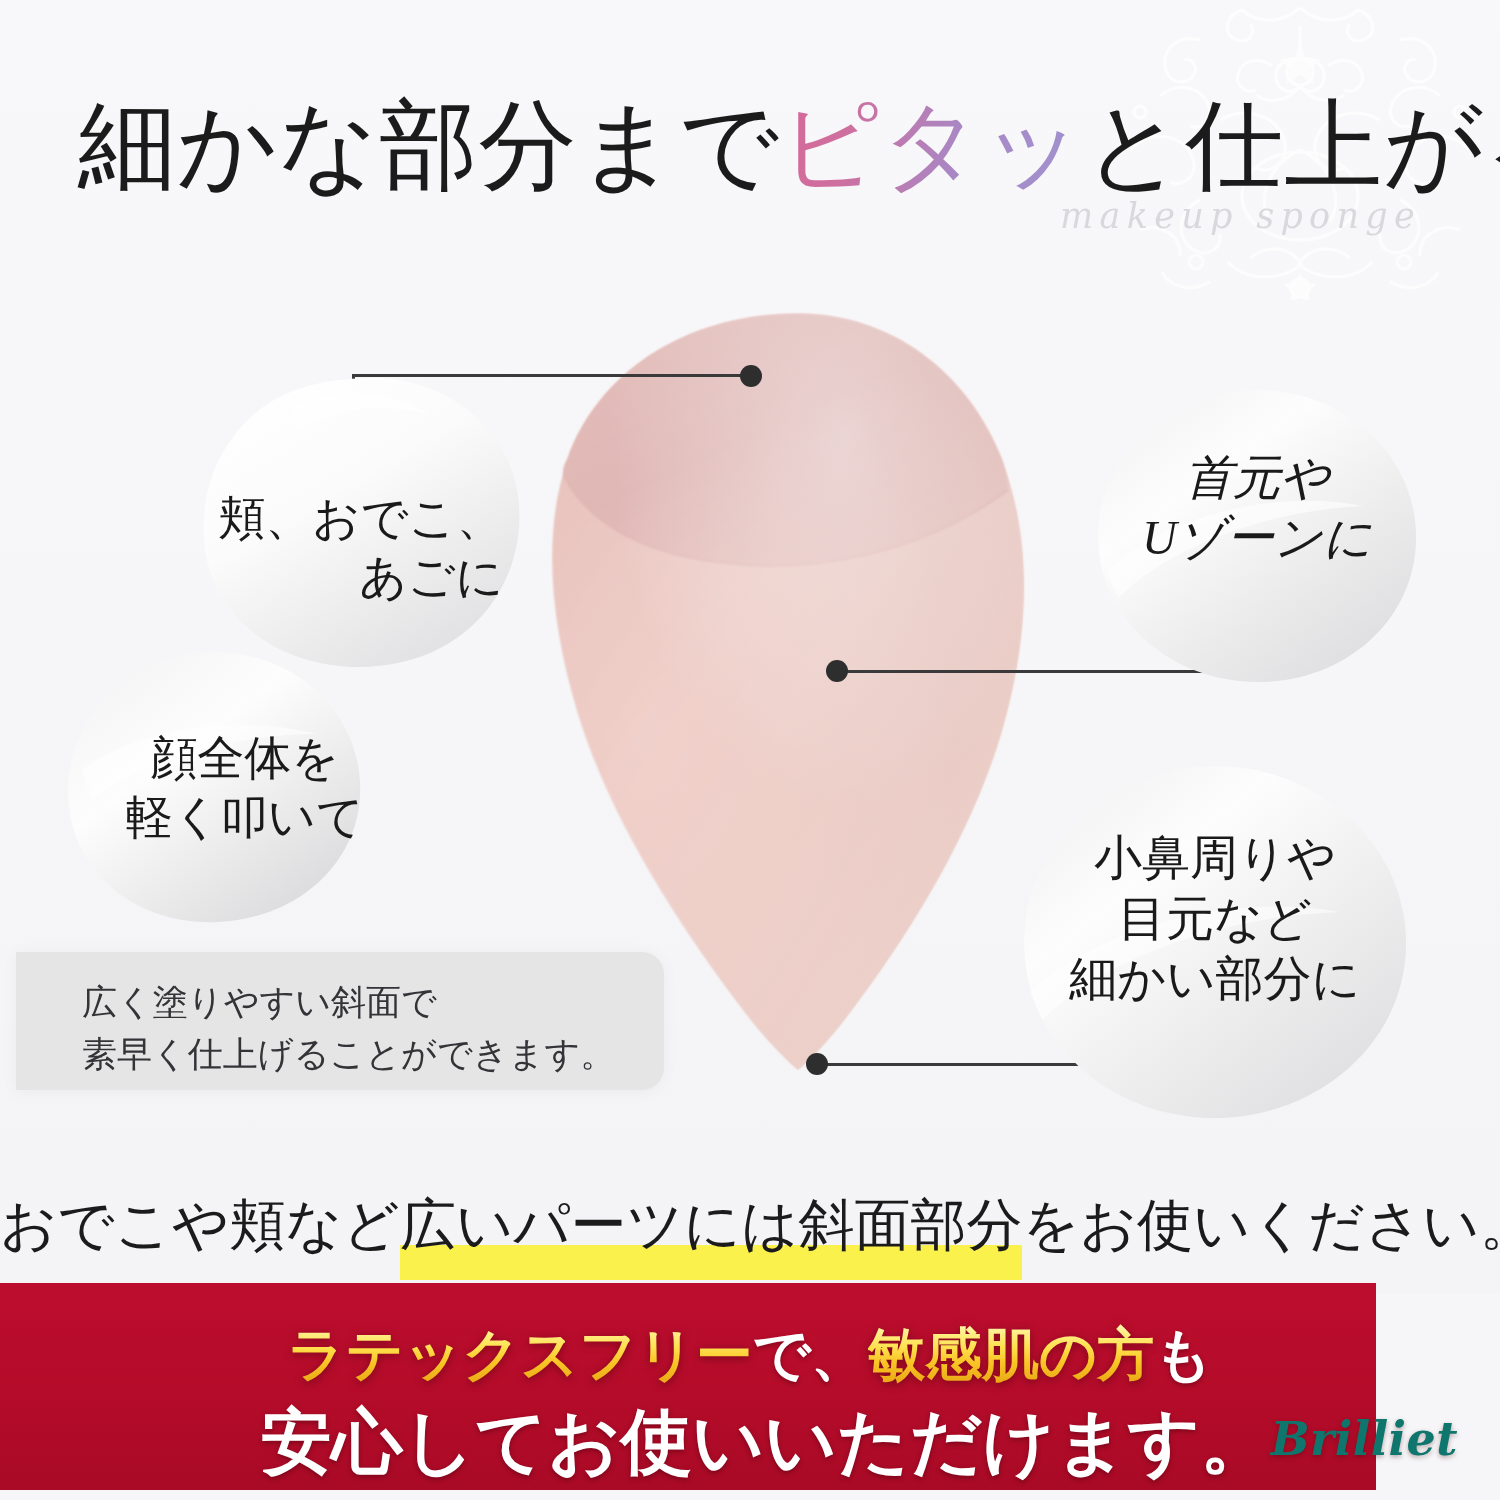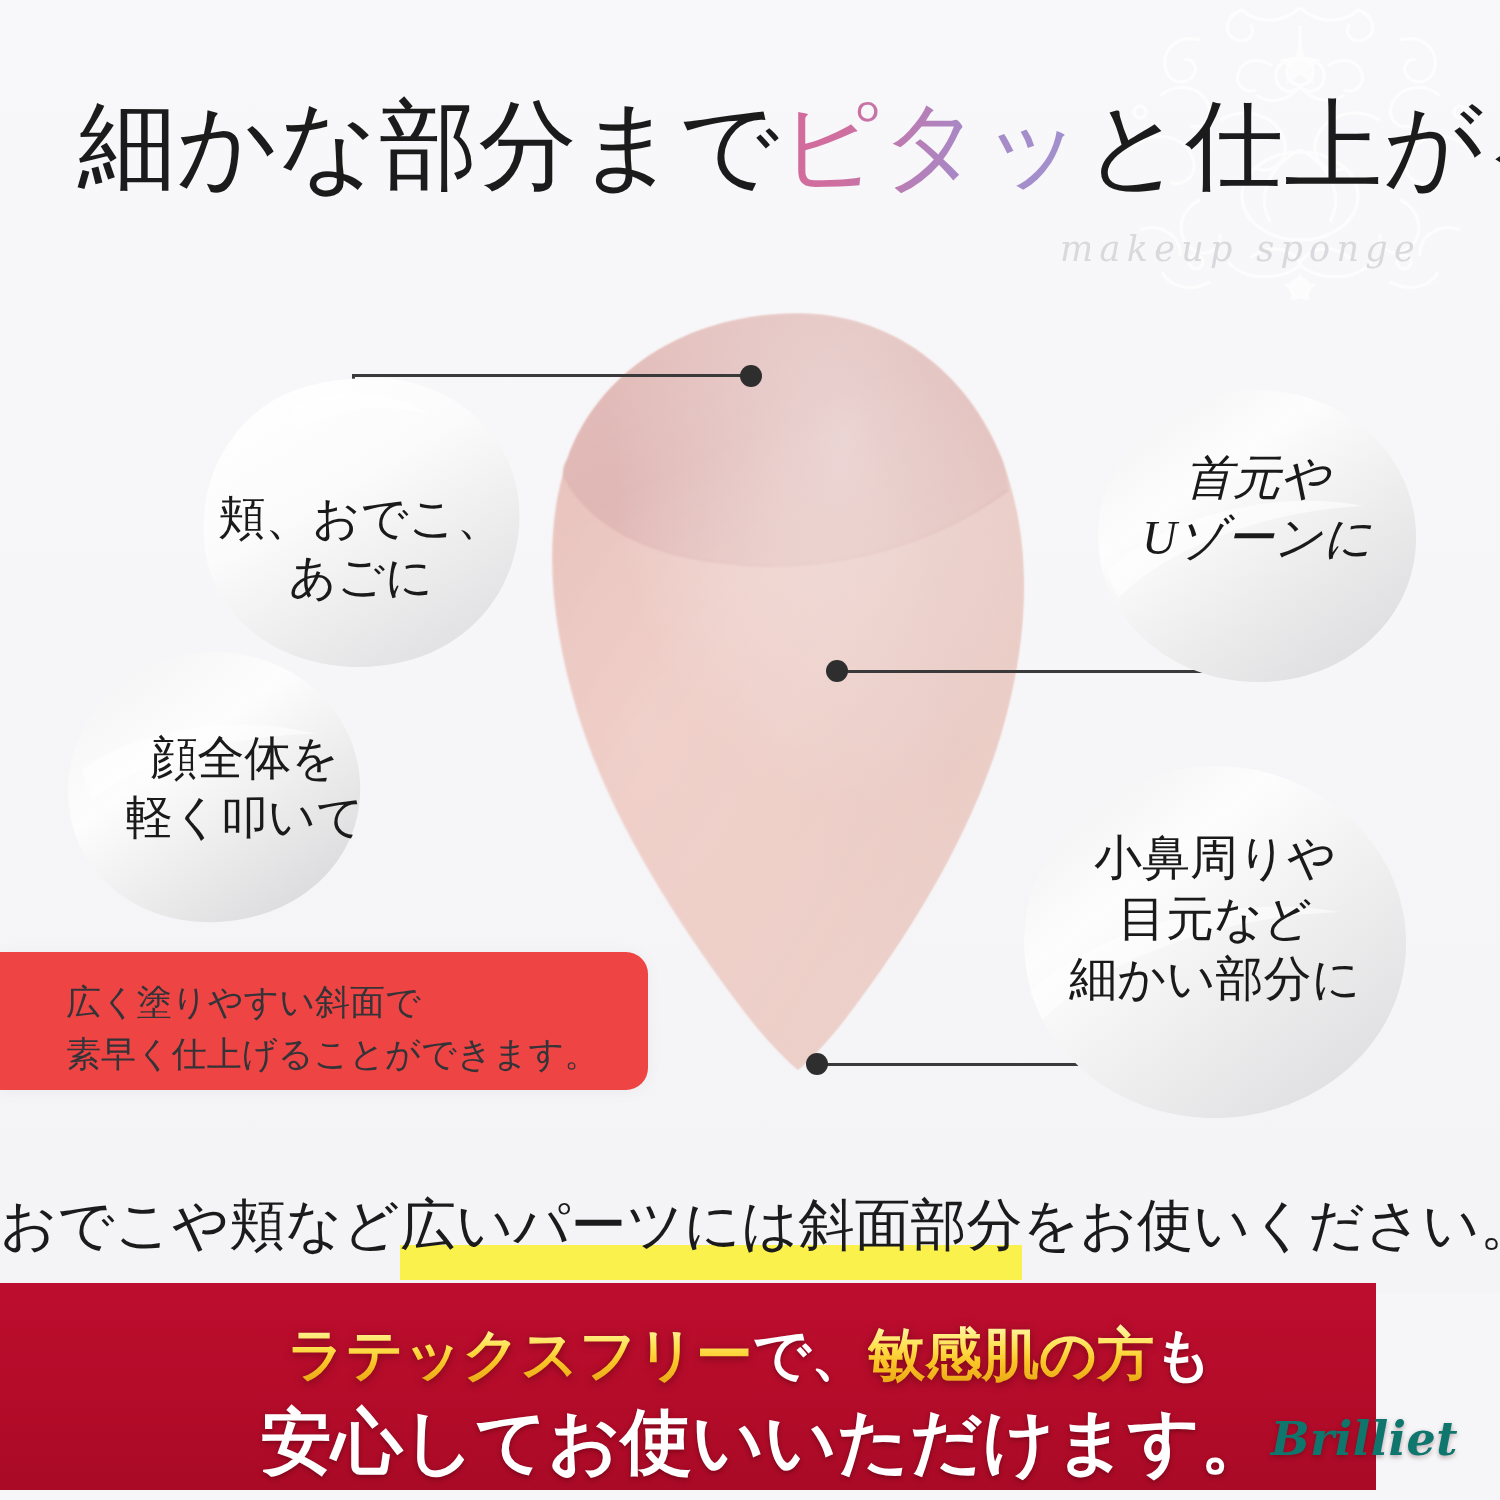--- a/index.html
+++ b/index.html
@@ -34,21 +34,21 @@
     color:#1b1b1b; white-space:nowrap;
   }
   #headline .grad {
     background:linear-gradient(100deg,#d4699b 0%,#cf6f9f 22%,#a987c4 58%,#9f93d0 100%);
     -webkit-background-clip:text; background-clip:text; color:transparent;
   }
   #sub-script {
     position:absolute; left:1060px; top:196px;
     font-family:"DejaVu Serif", serif;
     font-style:italic; font-size:35px; letter-spacing:.18em;
-    color:#d9d9dd; white-space:nowrap;margin-top:33px;
+    color:#d9d9dd; white-space:nowrap;
   }
 
   
   #sponge-wrap { position:absolute; left:498px; top:300px; width:560px; height:790px; }
 
   
   .leader { position:absolute; }
   .ldr-h { position:absolute; height:3px; background:#3a3a3a; }
   .ldr-v { position:absolute; width:3px; background:#3a3a3a; }
   .ldr-dot {
@@ -62,35 +62,35 @@
     text-align:center; color:#1a1a1a;
   }
   .bubble .blob { position:absolute; inset:0; }
   .bubble .btxt {
     position:relative; z-index:2;
     font-family:"Liberation Serif", serif;
     line-height:1.26; white-space:pre-line;
   }
 
   #bubble-1 { left:196px; top:372px;  width:330px; height:300px; }
-  #bubble-1 .btxt { font-size:47px; padding-top:52px; }
+  #bubble-1 .btxt { font-size:47px; padding-top:52px;text-align:right; }
 
   #bubble-2 { left:64px;  top:650px;  width:300px; height:276px;justify-content:flex-end; }
   #bubble-2 .btxt { font-size:47px; }
 
   #bubble-3 { left:1092px; top:386px; width:330px; height:300px; }
   #bubble-3 .btxt { font-size:48px; padding-bottom:56px;font-style:italic; }
 
   #bubble-4 { left:1020px; top:762px; width:390px; height:360px;text-align:center; }
   #bubble-4 .btxt { font-size:48px; padding-bottom:46px; }
 
   
   #caption-card {
-    position:absolute; left:0px; top:952px; width:648px; height:138px;
-    background:#ef4444; border-radius:0 22px 22px 0;
+    position:absolute; left:16px; top:952px; width:648px; height:138px;
+    background:#e5e5e5; border-radius:0 22px 22px 0;
     box-shadow:0 2px 14px rgba(120,110,115,.07);
   }
   #caption-text {
     position:absolute; left:66px; top:24px; width:560px;
     font-family:"Liberation Sans", sans-serif;
     font-size:35px; line-height:1.48; color:#333338; white-space:pre-line;
   }
 
   
   #bottom-line {

